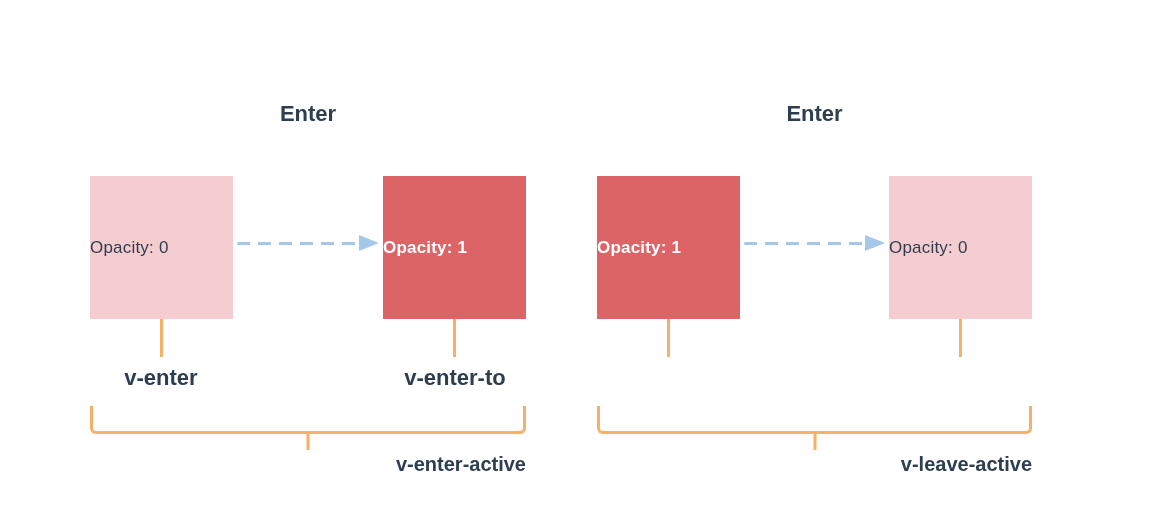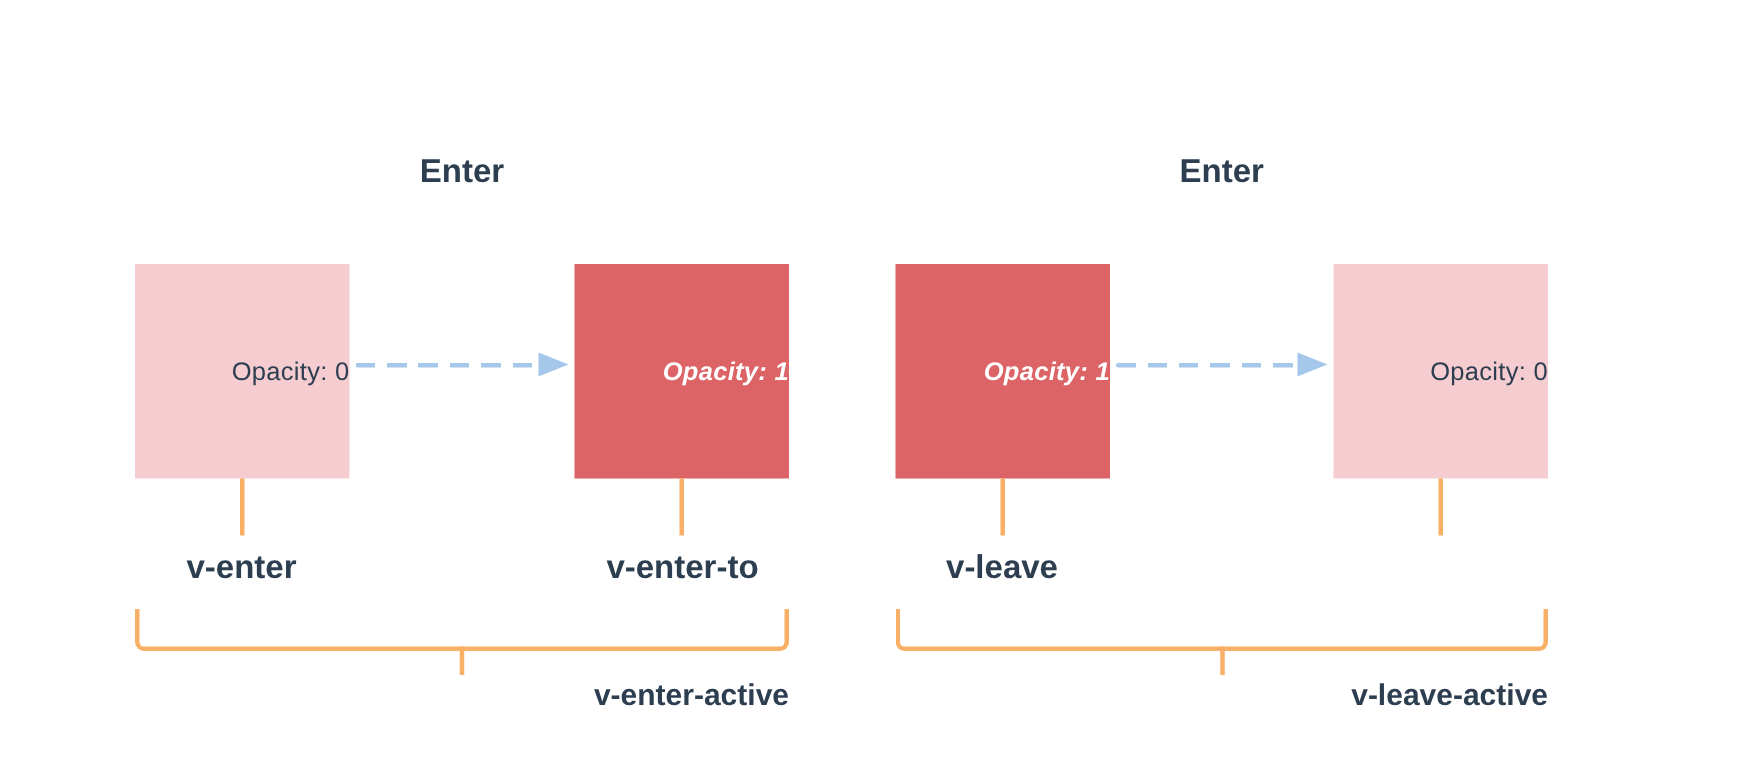--- a/index.html
+++ b/index.html
@@ -36,38 +36,37 @@
     font-weight: 700;
     color: var(--text-dark, #2c3e50);
   }
   .box {
     position: absolute;
     top: 75px;
     width: 143px;
     height: 143px;
     display: flex;
     align-items: center;
-    justify-content: flex-end;
+    justify-content: flex-start;
   }
   .box.start { left: 0; }
   .box.end   { right: 0; }
   .box[data-variant="light"] {
     background: var(--box-light, #f5cccf);
   }
   .box[data-variant="light"] .box-label {
     color: var(--text-dark, #2c3e50);
     font-weight: 400;
   }
   .box[data-variant="solid"] {
     background: var(--box-solid, #dc6366);
   }
   .box[data-variant="solid"] .box-label {
     color: var(--text-light, #ffffff);
     font-weight: 700;
-    font-style: italic;
   }
   .box-label {
     font-size: 17px;
     letter-spacing: 0.2px;
   }
   .arrow {
     position: absolute;
     left: 147px;
     right: 147px;
     top: 134px;
@@ -190,21 +189,20 @@
       <div class="arrow-head"></div>
     </div>
 
     <div class="box end" data-variant="light">
       <span class="box-label">Opacity: 0</span>
     </div>
 
     <div class="stub start"></div>
     <div class="stub end"></div>
 
-    <div class="class-label start">v-leave</div>
 
     <div class="bracket">
       <div class="bracket-tick"></div>
     </div>
 
     <div class="active-label">v-leave-active</div>
   </section>
 
 </div>
 

